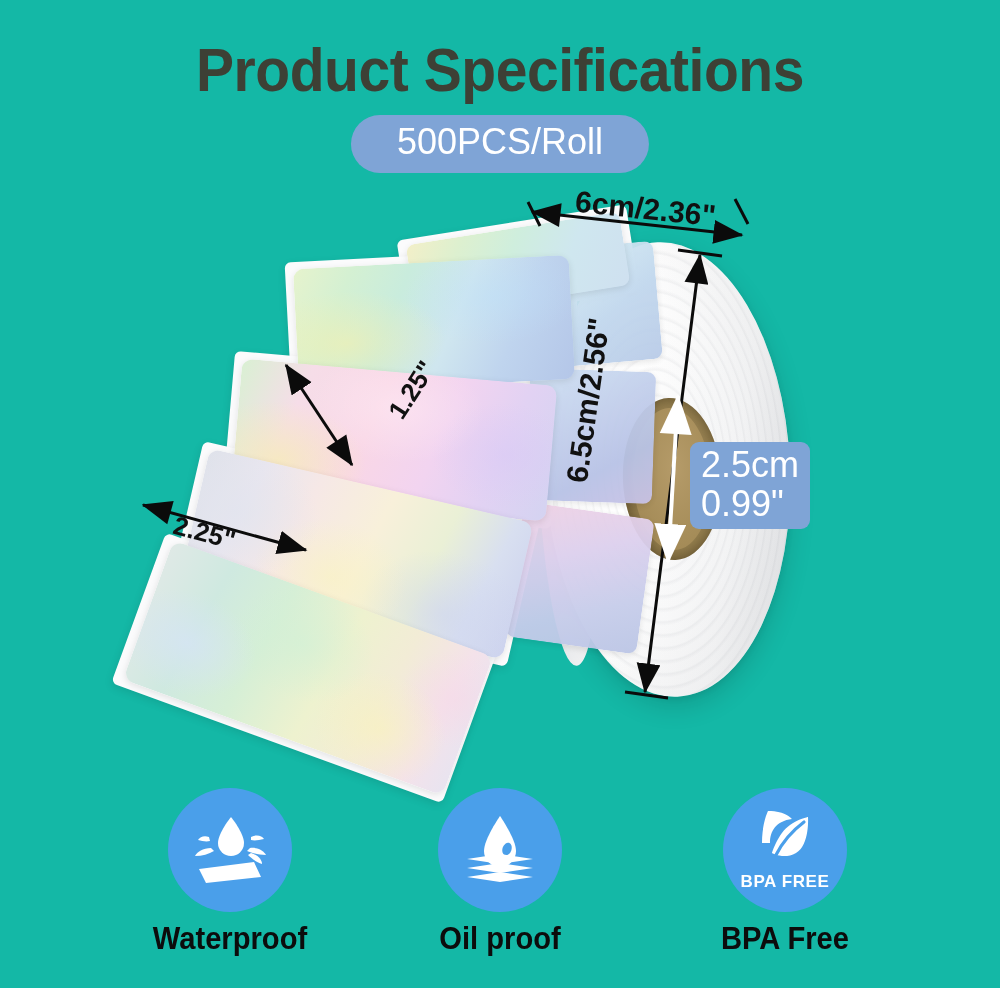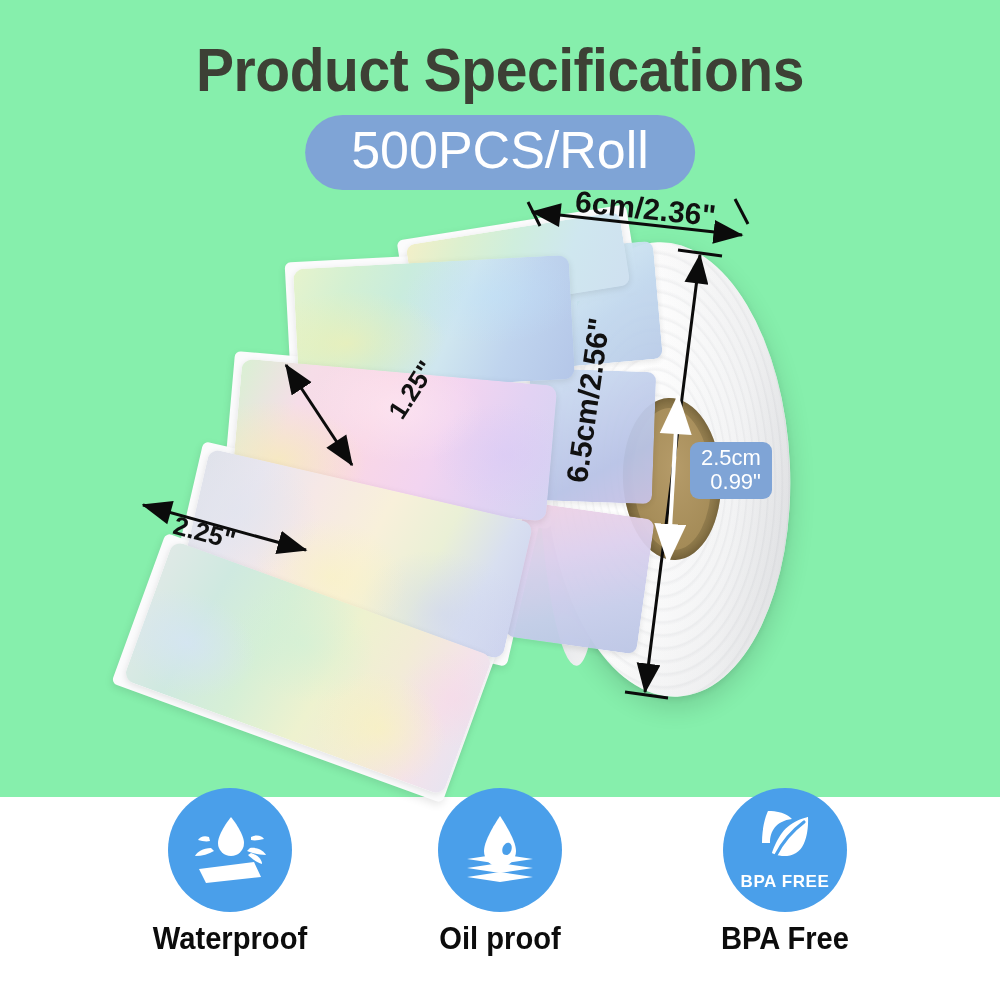--- a/index.html
+++ b/index.html
@@ -1,31 +1,31 @@
 <!DOCTYPE html>
 <html><head>
 <meta charset="utf-8">
 <style>
   html,body{margin:0;padding:0;background:#fff;}
   body{width:1000px;height:1000px;overflow:hidden;
        font-family:"Liberation Sans","DejaVu Sans",sans-serif;}
-  #page{position:relative;width:1000px;height:797px;background:#86efac;}
+  #page{position:relative;width:1000px;height:988px;background:#14b8a6;}
 
   
   .title{
     position:absolute;left:0;top:34px;width:1000px;text-align:center;
     font-family:"Liberation Sans","DejaVu Sans",sans-serif;
     font-size:62px;font-weight:700;color:#3d4035;letter-spacing:-0.5px;
     transform:scaleX(0.92);transform-origin:center top;white-space:nowrap;
   }
   .badge{
     position:absolute;left:50%;top:115px;transform:translateX(-50%);
     background:#7fa4d6;border-radius:40px;
     padding:8px 46px 12px 46px;
-    color:#ffffff;font-size:52px;font-weight:400;line-height:1.05;
+    color:#ffffff;font-size:36px;font-weight:400;line-height:1.05;
     white-space:nowrap;
   }
 
   
   .photo{position:absolute;left:0;top:180px;width:1000px;height:600px;}
 
   
   .roll{
     position:absolute;left:545px;top:62px;width:245px;height:455px;
     border-radius:50%;
@@ -80,22 +80,22 @@
        box-shadow:0 2px 7px rgba(0,0,0,.10);}
   .lbl .holo{position:absolute;inset:0;}
   .backing{position:absolute;background:#fbfbfc;border-radius:6px;
            box-shadow:0 3px 8px rgba(0,0,0,.10);}
 
   
   .dimtxt{position:absolute;color:#111;font-weight:700;white-space:nowrap;
           font-family:"Liberation Sans","DejaVu Sans",sans-serif;}
   .callout{
     position:absolute;background:#7fa4d6;border-radius:9px;
-    color:#fff;padding:4px 11px 6px 11px;font-size:22px;line-height:1.07;
-    text-align:right;white-space:nowrap;font-weight:400;
+    color:#fff;padding:4px 11px 6px 11px;font-size:36px;line-height:1.07;
+    text-align:left;white-space:nowrap;font-weight:400;
   }
 
   
   .features{position:absolute;left:0;top:788px;width:1000px;height:200px;}
   .feat{position:absolute;width:250px;text-align:center;}
   .feat .circ{
     width:124px;height:124px;border-radius:50%;margin:0 auto;
     background:#4a9fea;display:flex;align-items:center;justify-content:center;
     position:relative;
   }

